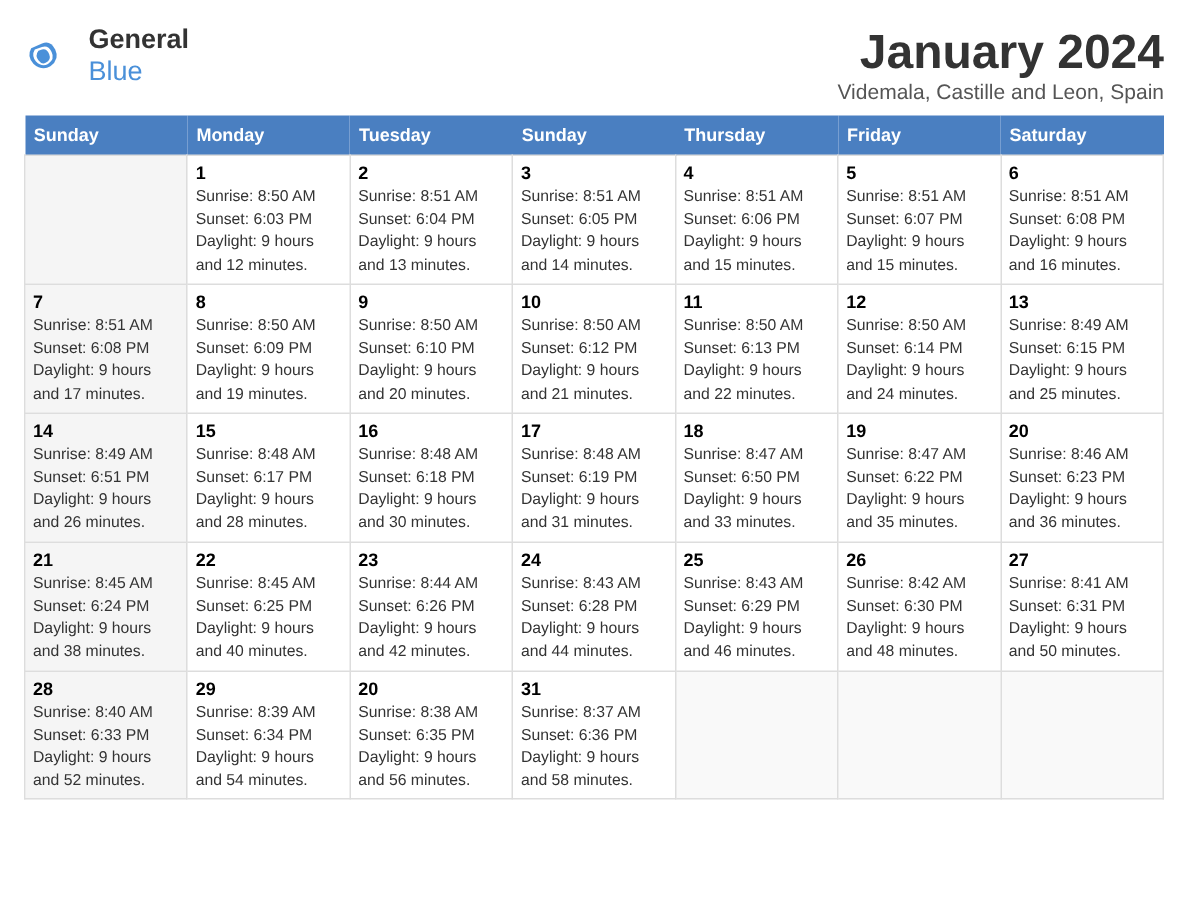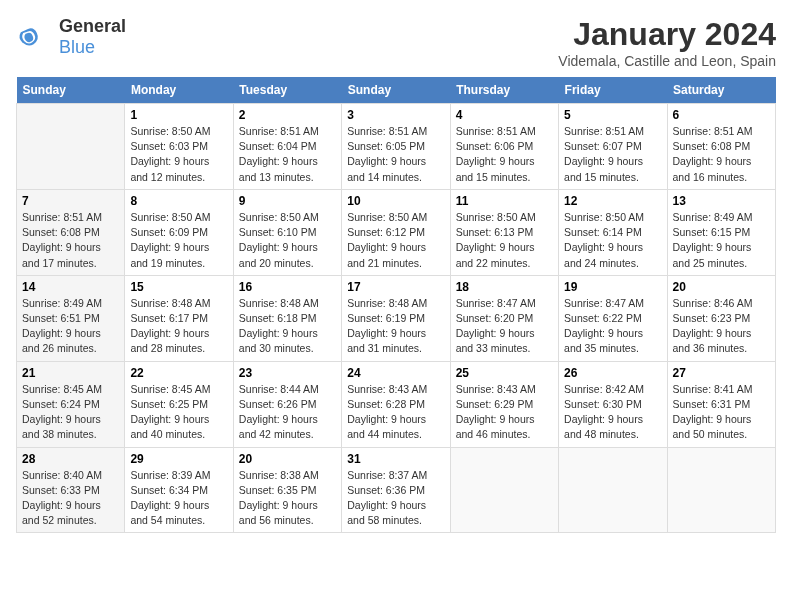--- a/index.html
+++ b/index.html
@@ -212,21 +212,21 @@
         </td>
         <td>
           <div class="day-num">17</div>
           <div class="cell-text">Sunrise: 8:48 AM</div>
           <div class="cell-text">Sunset: 6:19 PM</div>
           <div class="cell-text">Daylight: 9 hours and 31 minutes.</div>
         </td>
         <td>
           <div class="day-num">18</div>
           <div class="cell-text">Sunrise: 8:47 AM</div>
-          <div class="cell-text">Sunset: 6:20 PM</div>
+          <div class="cell-text">Sunset: 6:50 PM</div>
           <div class="cell-text">Daylight: 9 hours and 33 minutes.</div>
         </td>
         <td>
           <div class="day-num">19</div>
           <div class="cell-text">Sunrise: 8:47 AM</div>
           <div class="cell-text">Sunset: 6:22 PM</div>
           <div class="cell-text">Daylight: 9 hours and 35 minutes.</div>
         </td>
         <td>
           <div class="day-num">20</div>

